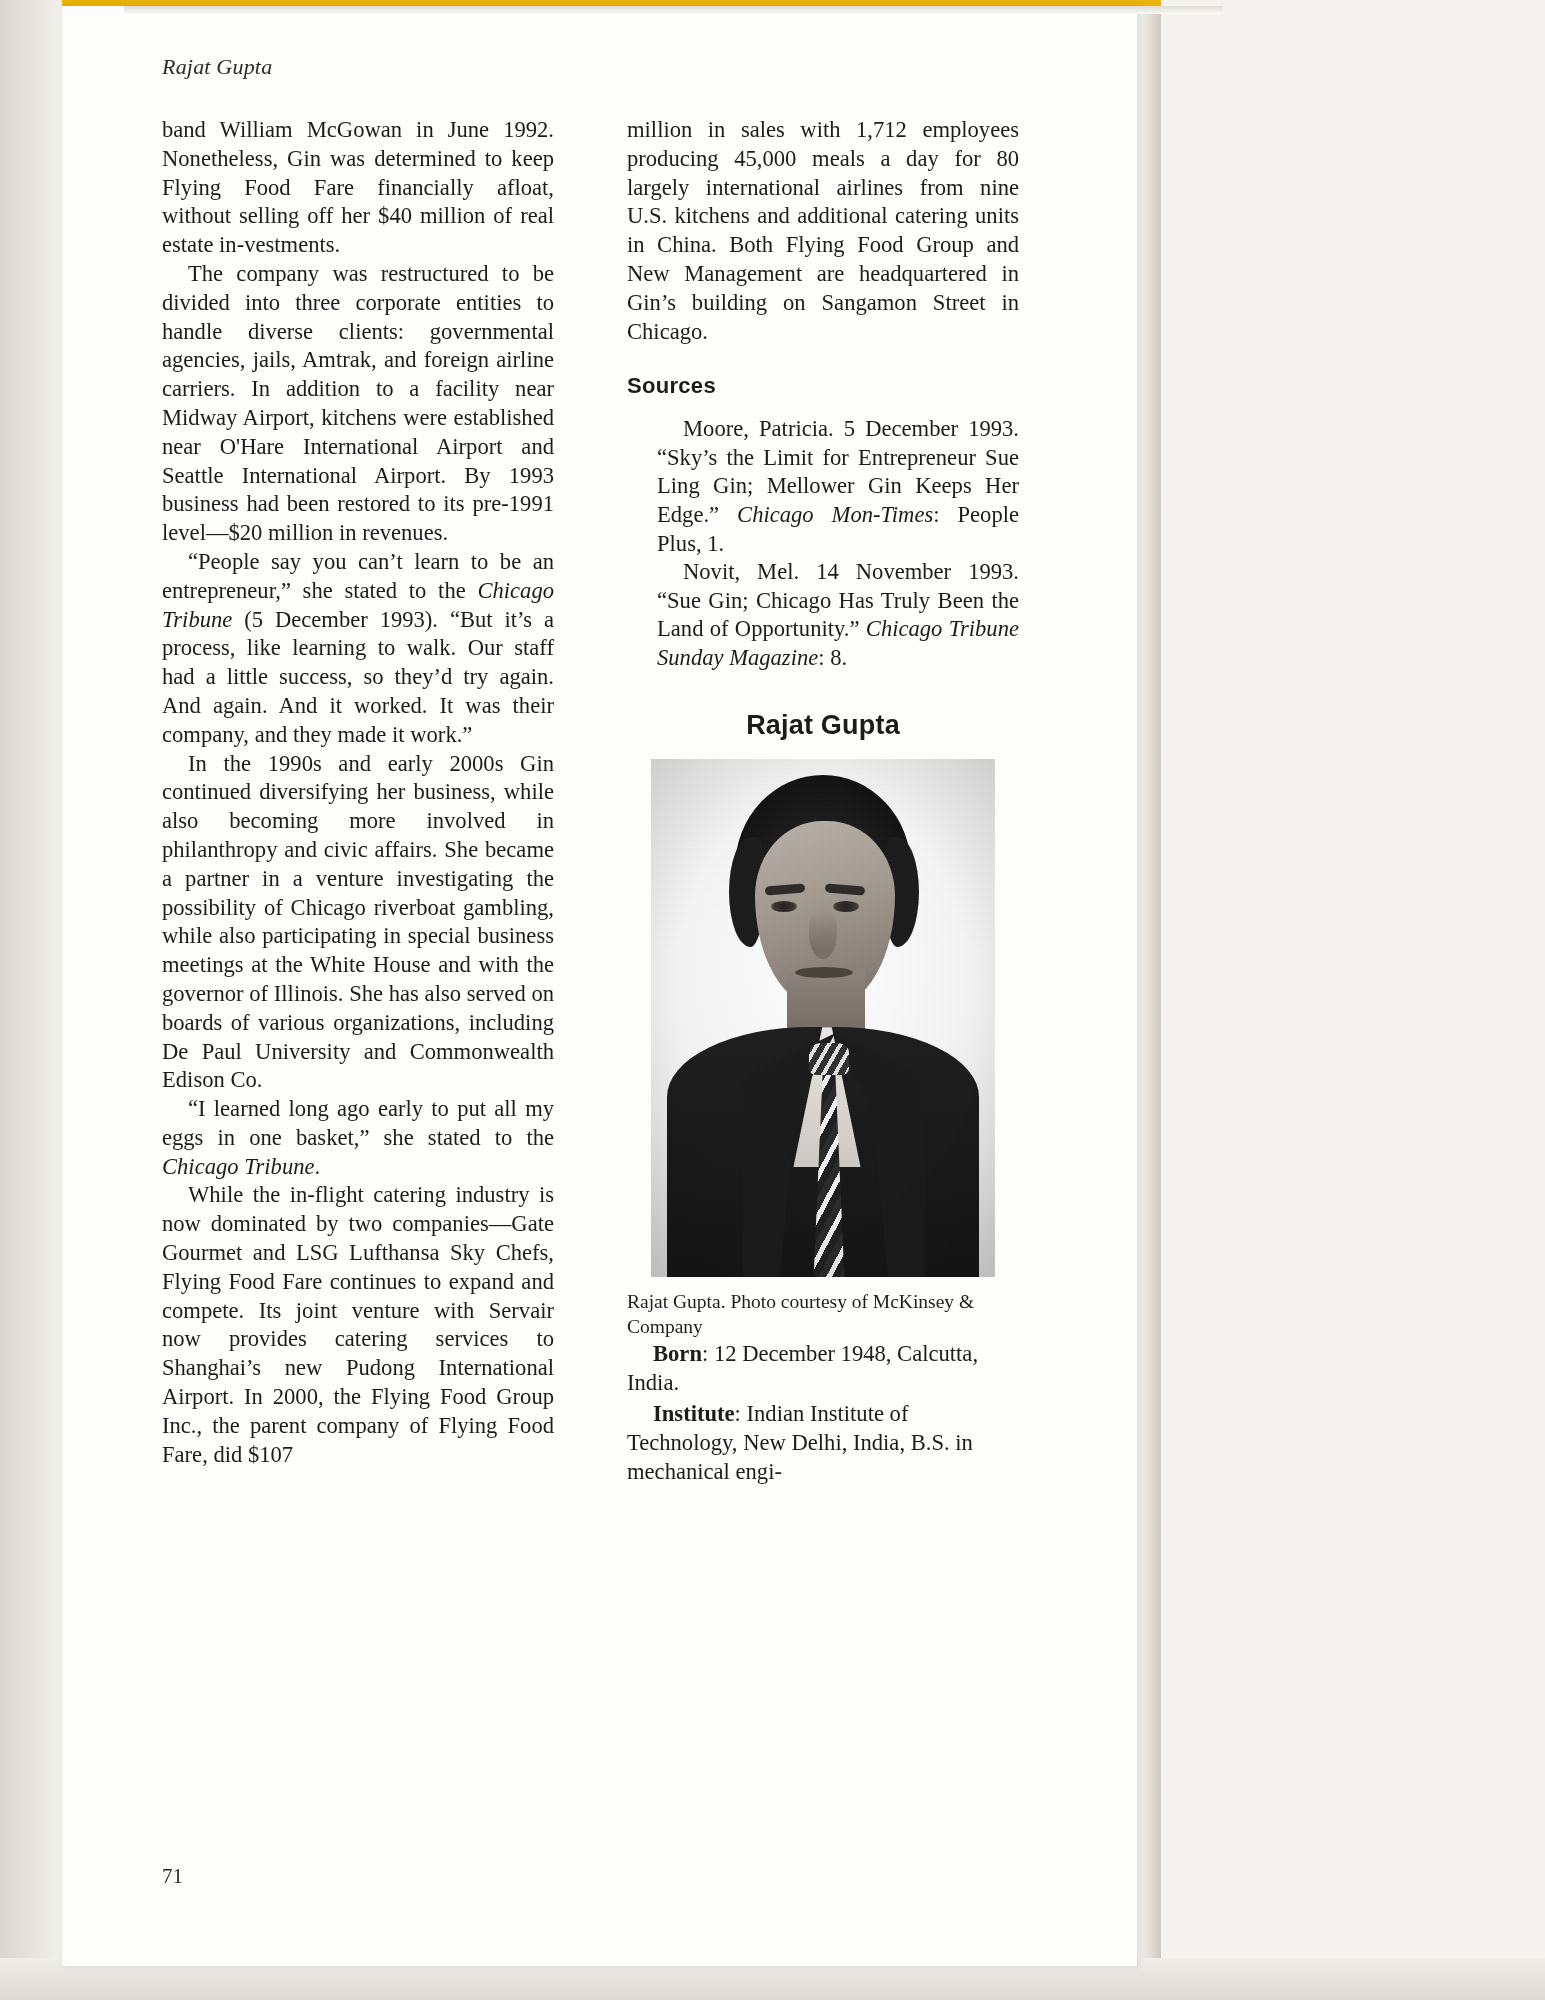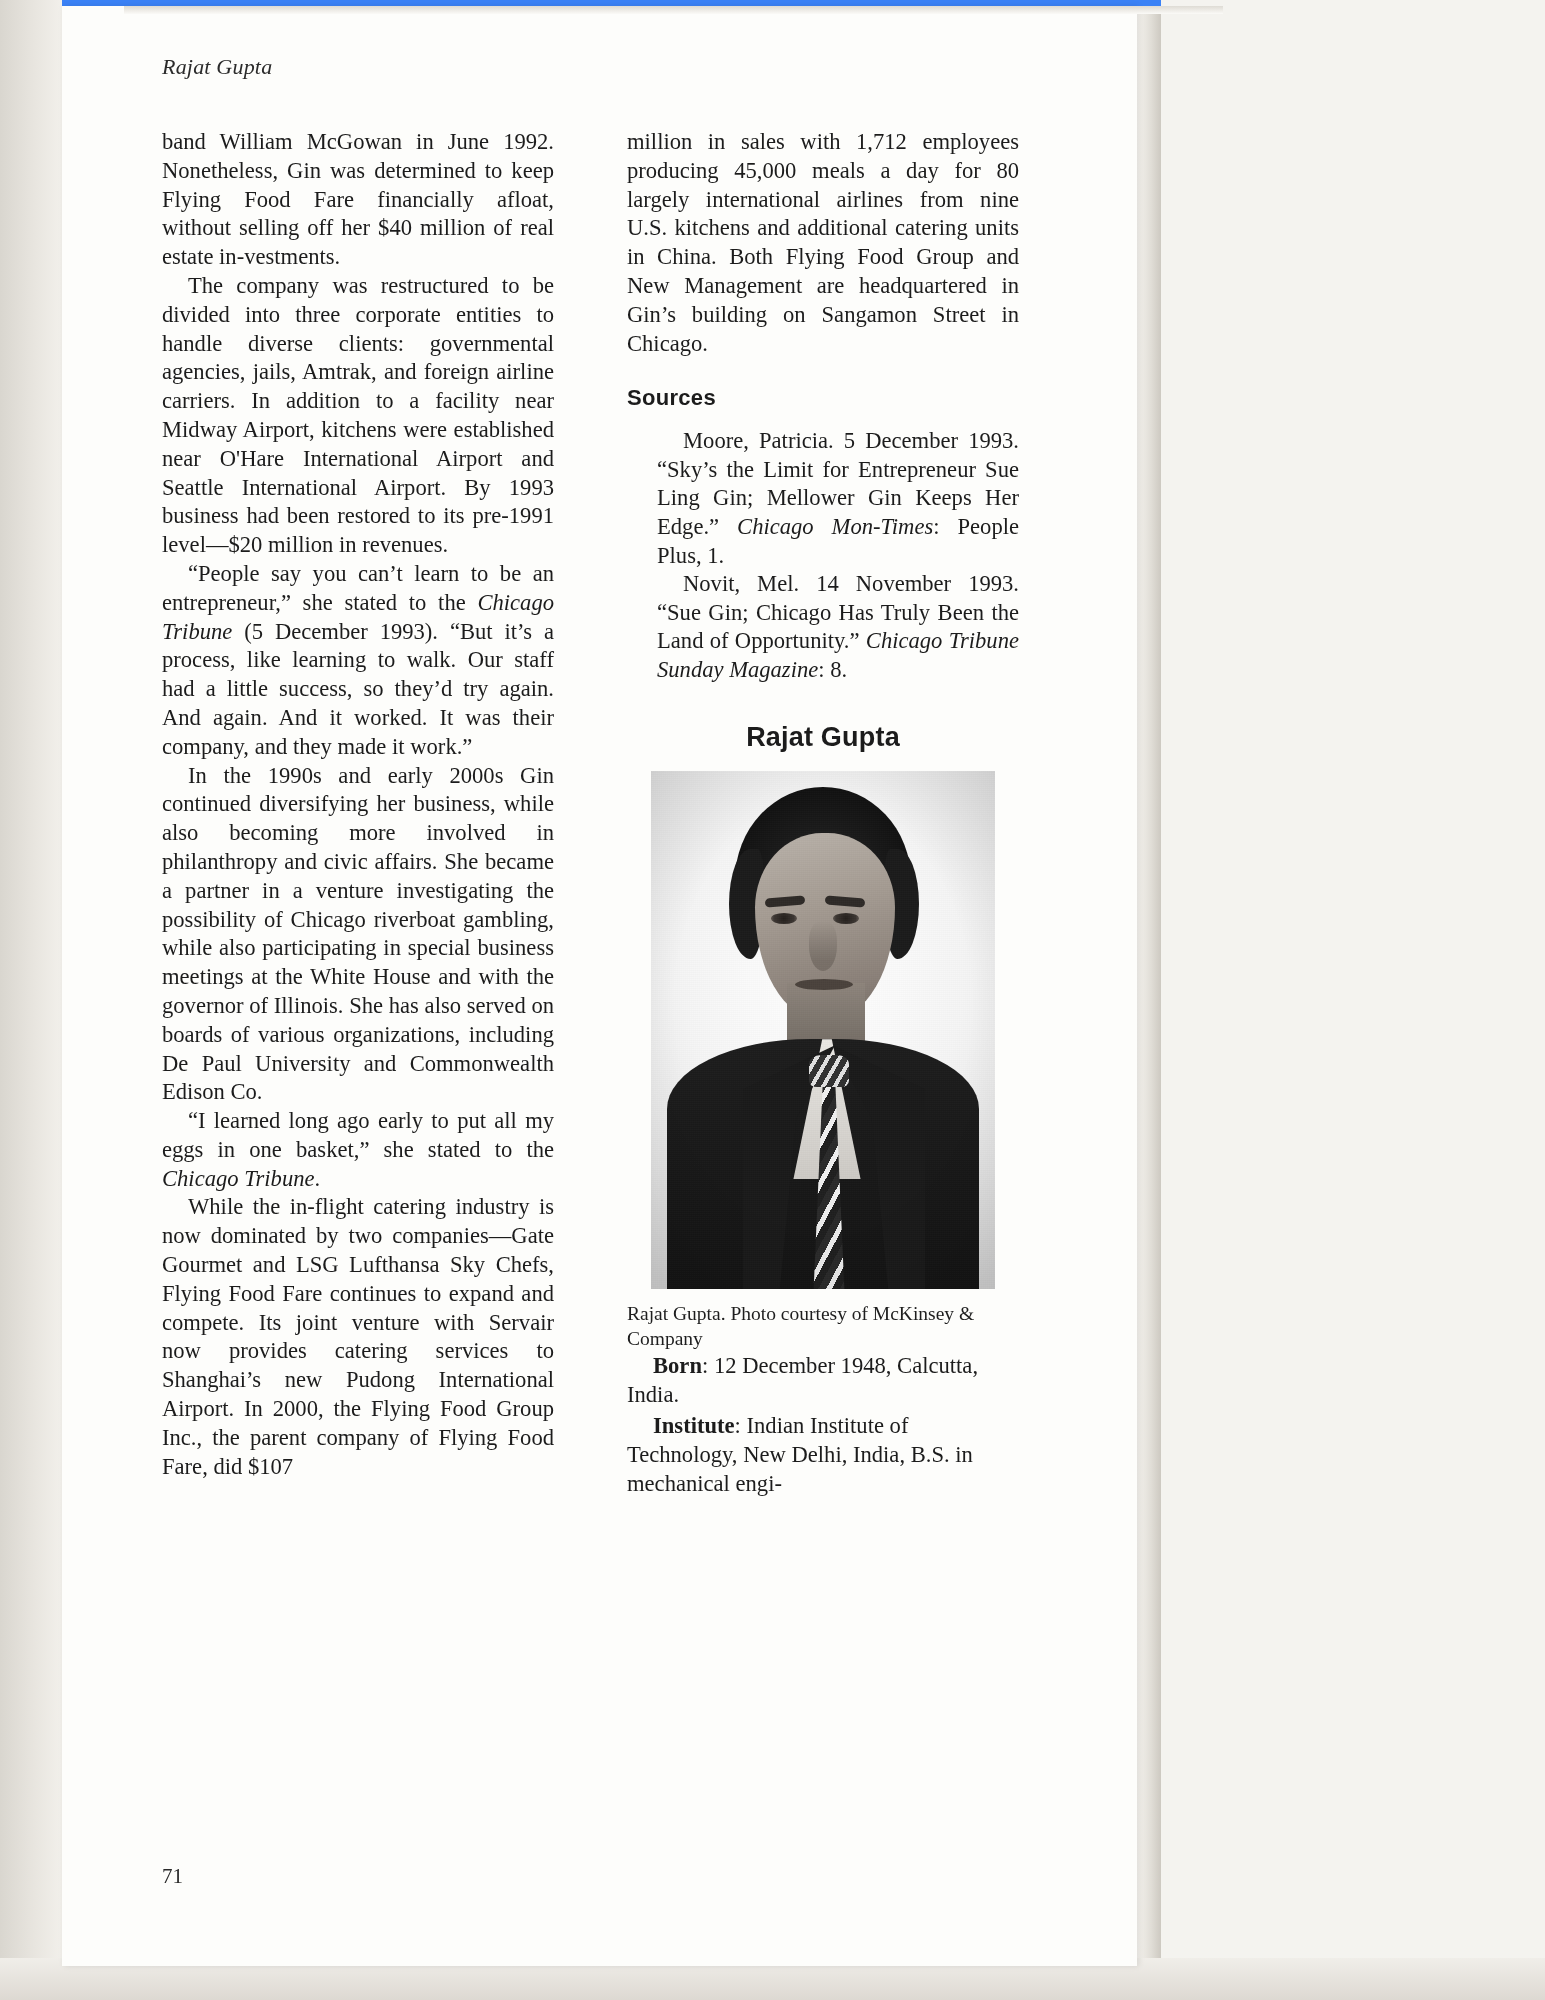--- a/index.html
+++ b/index.html
@@ -12,21 +12,21 @@
     height: 2000px;
     overflow: hidden;
     font-family: "Liberation Serif", "DejaVu Serif", serif;
   }
 
   
   #scan {
     position: relative;
     width: 1227px;
     height: 2000px;
-    background: #3b82f6;
+    background: #eab308;
   }
 
   
   #gutter-left {
     position: absolute;
     left: 0; top: 0;
     width: 62px; height: 2000px;
     background: linear-gradient(to right, #d9d6cf 0%, #e8e5df 55%, #f2f0eb 100%);
   }
   #gutter-bottom {
@@ -77,21 +77,21 @@
     top: 48px;
     font-style: italic;
     font-size: 22px;
     color: #2b2b2b;
     letter-spacing: 0.2px;
   }
 
   
   .col {
     position: absolute;
-    top: 122px;
+    top: 110px;
     width: 392px;
     font-size: 22.6px;
     line-height: 28.8px;
     color: #1c1c1c;
     text-align: justify;
     text-justify: inter-word;
     hyphens: manual;
   }
   #col-left  { left: 100px;  height: 1320px; }
   #col-right { left: 565px;  }

